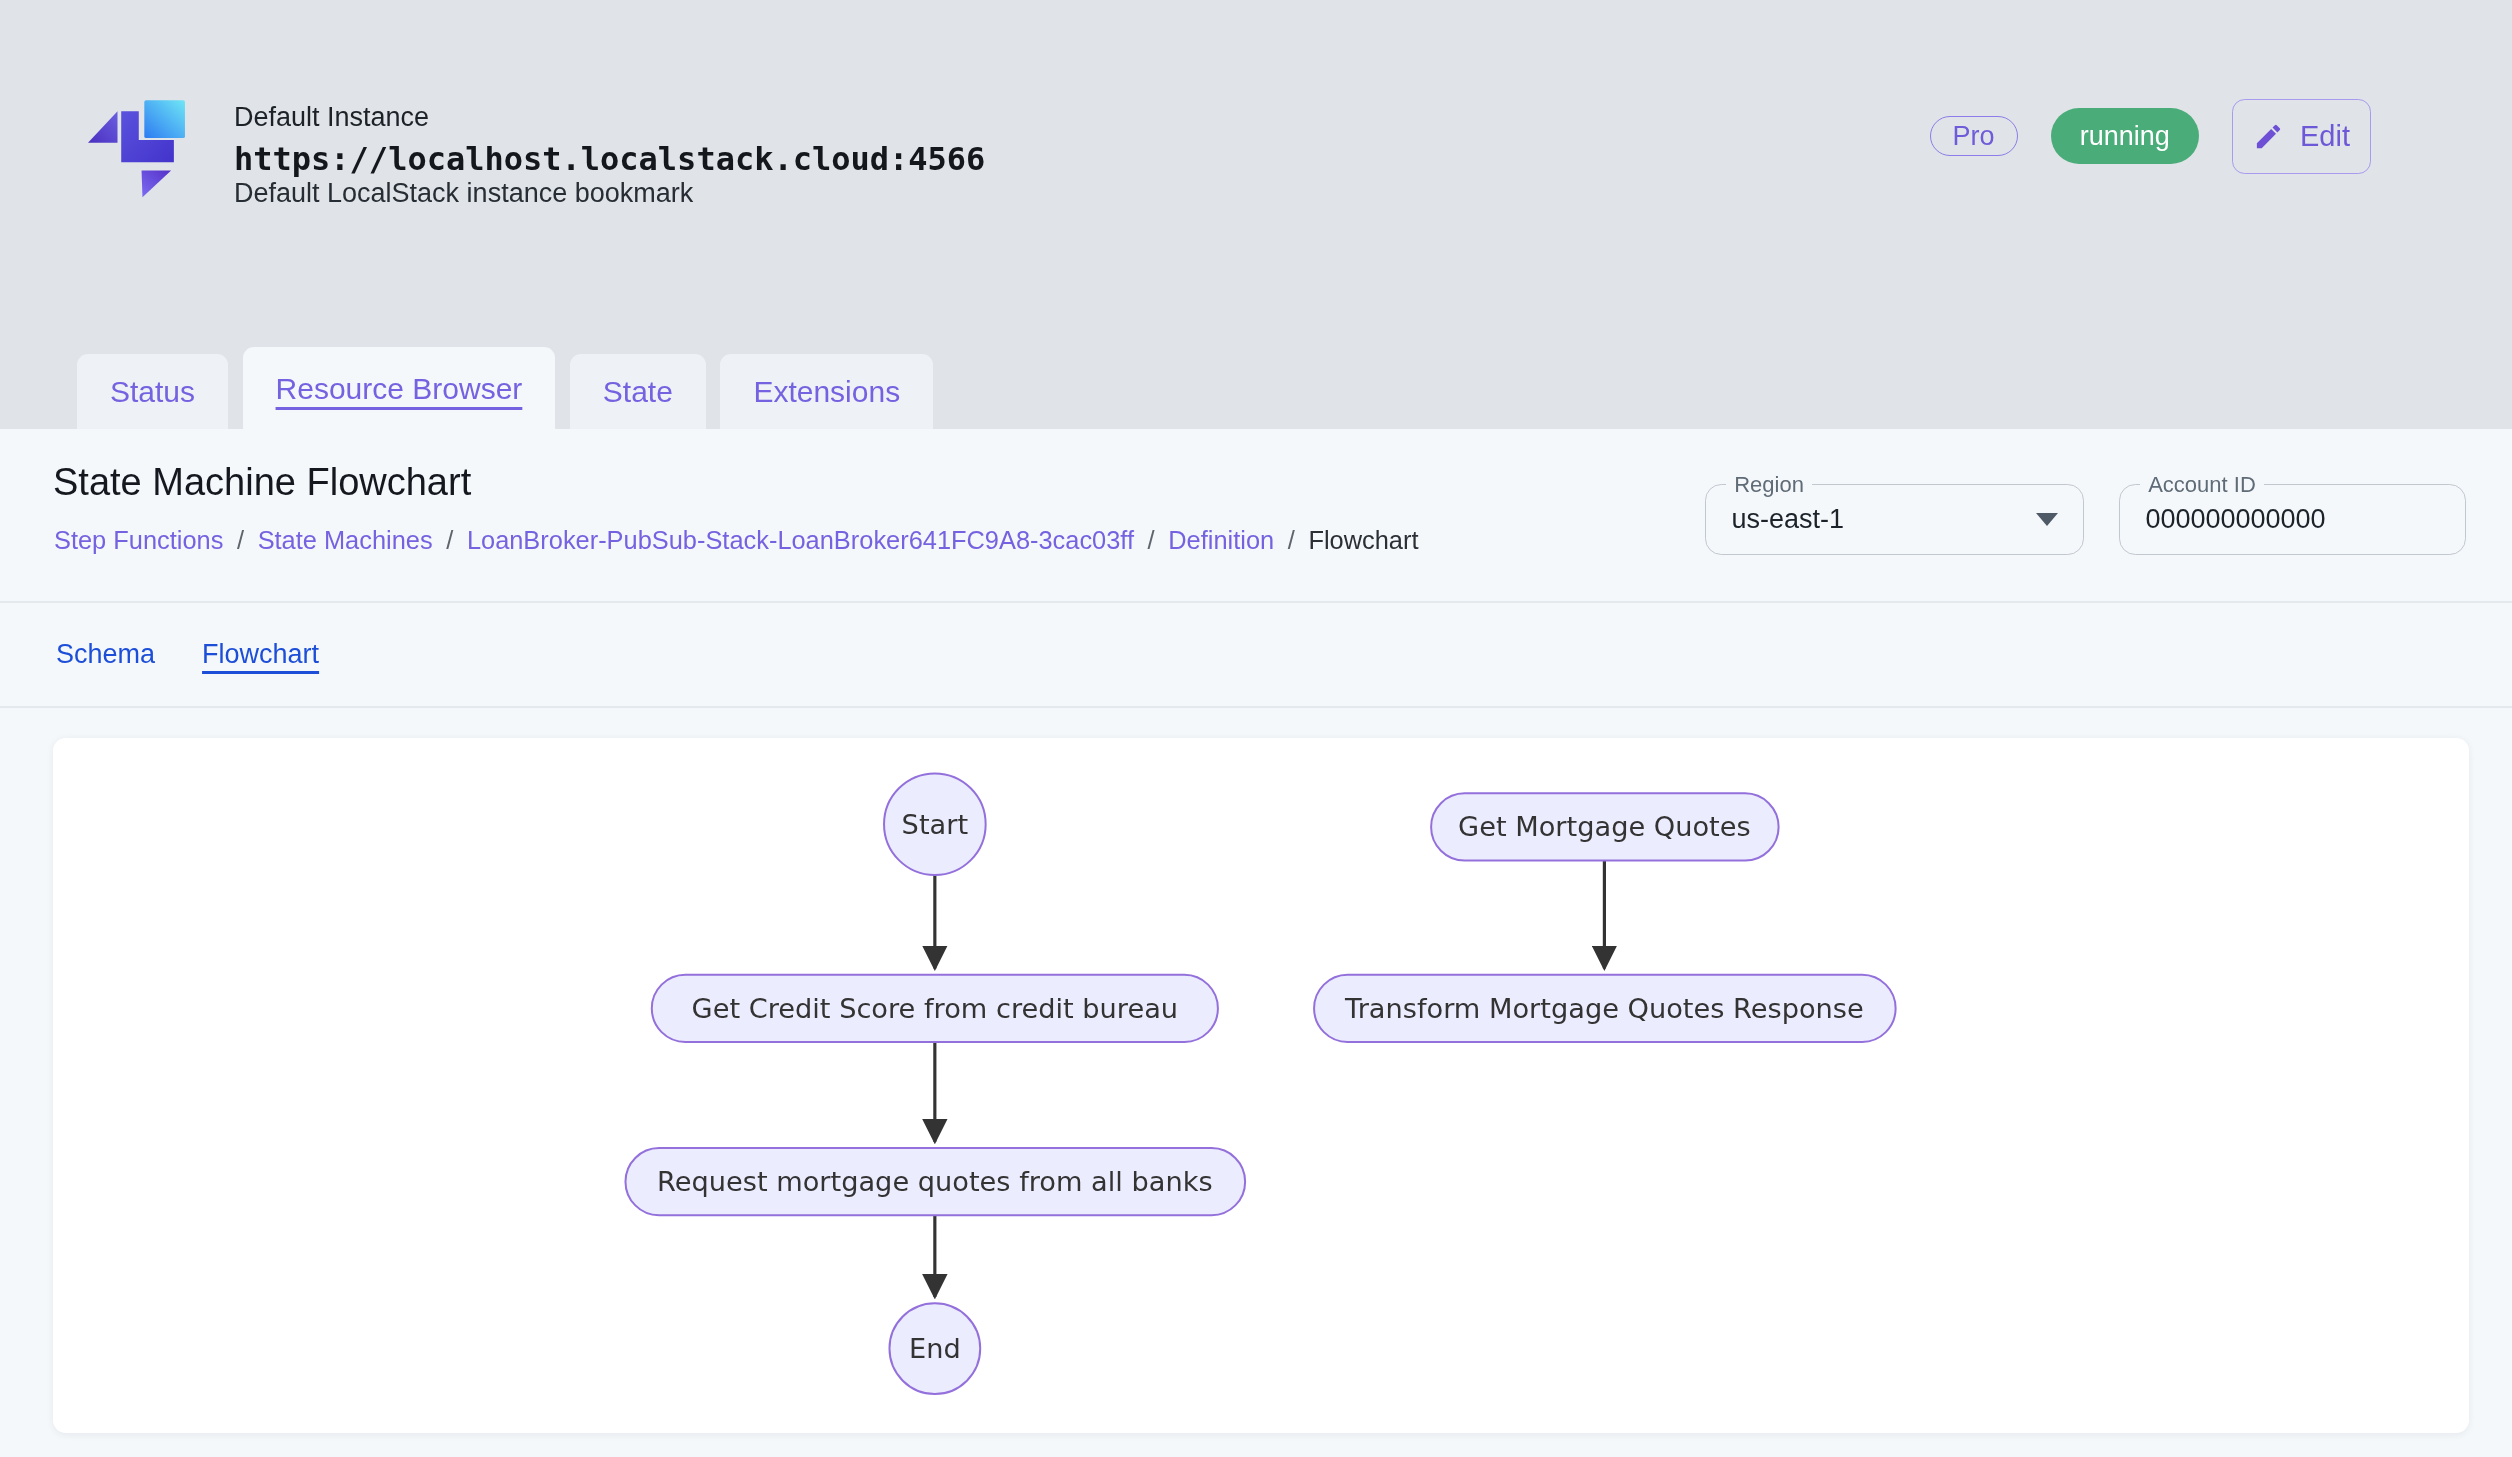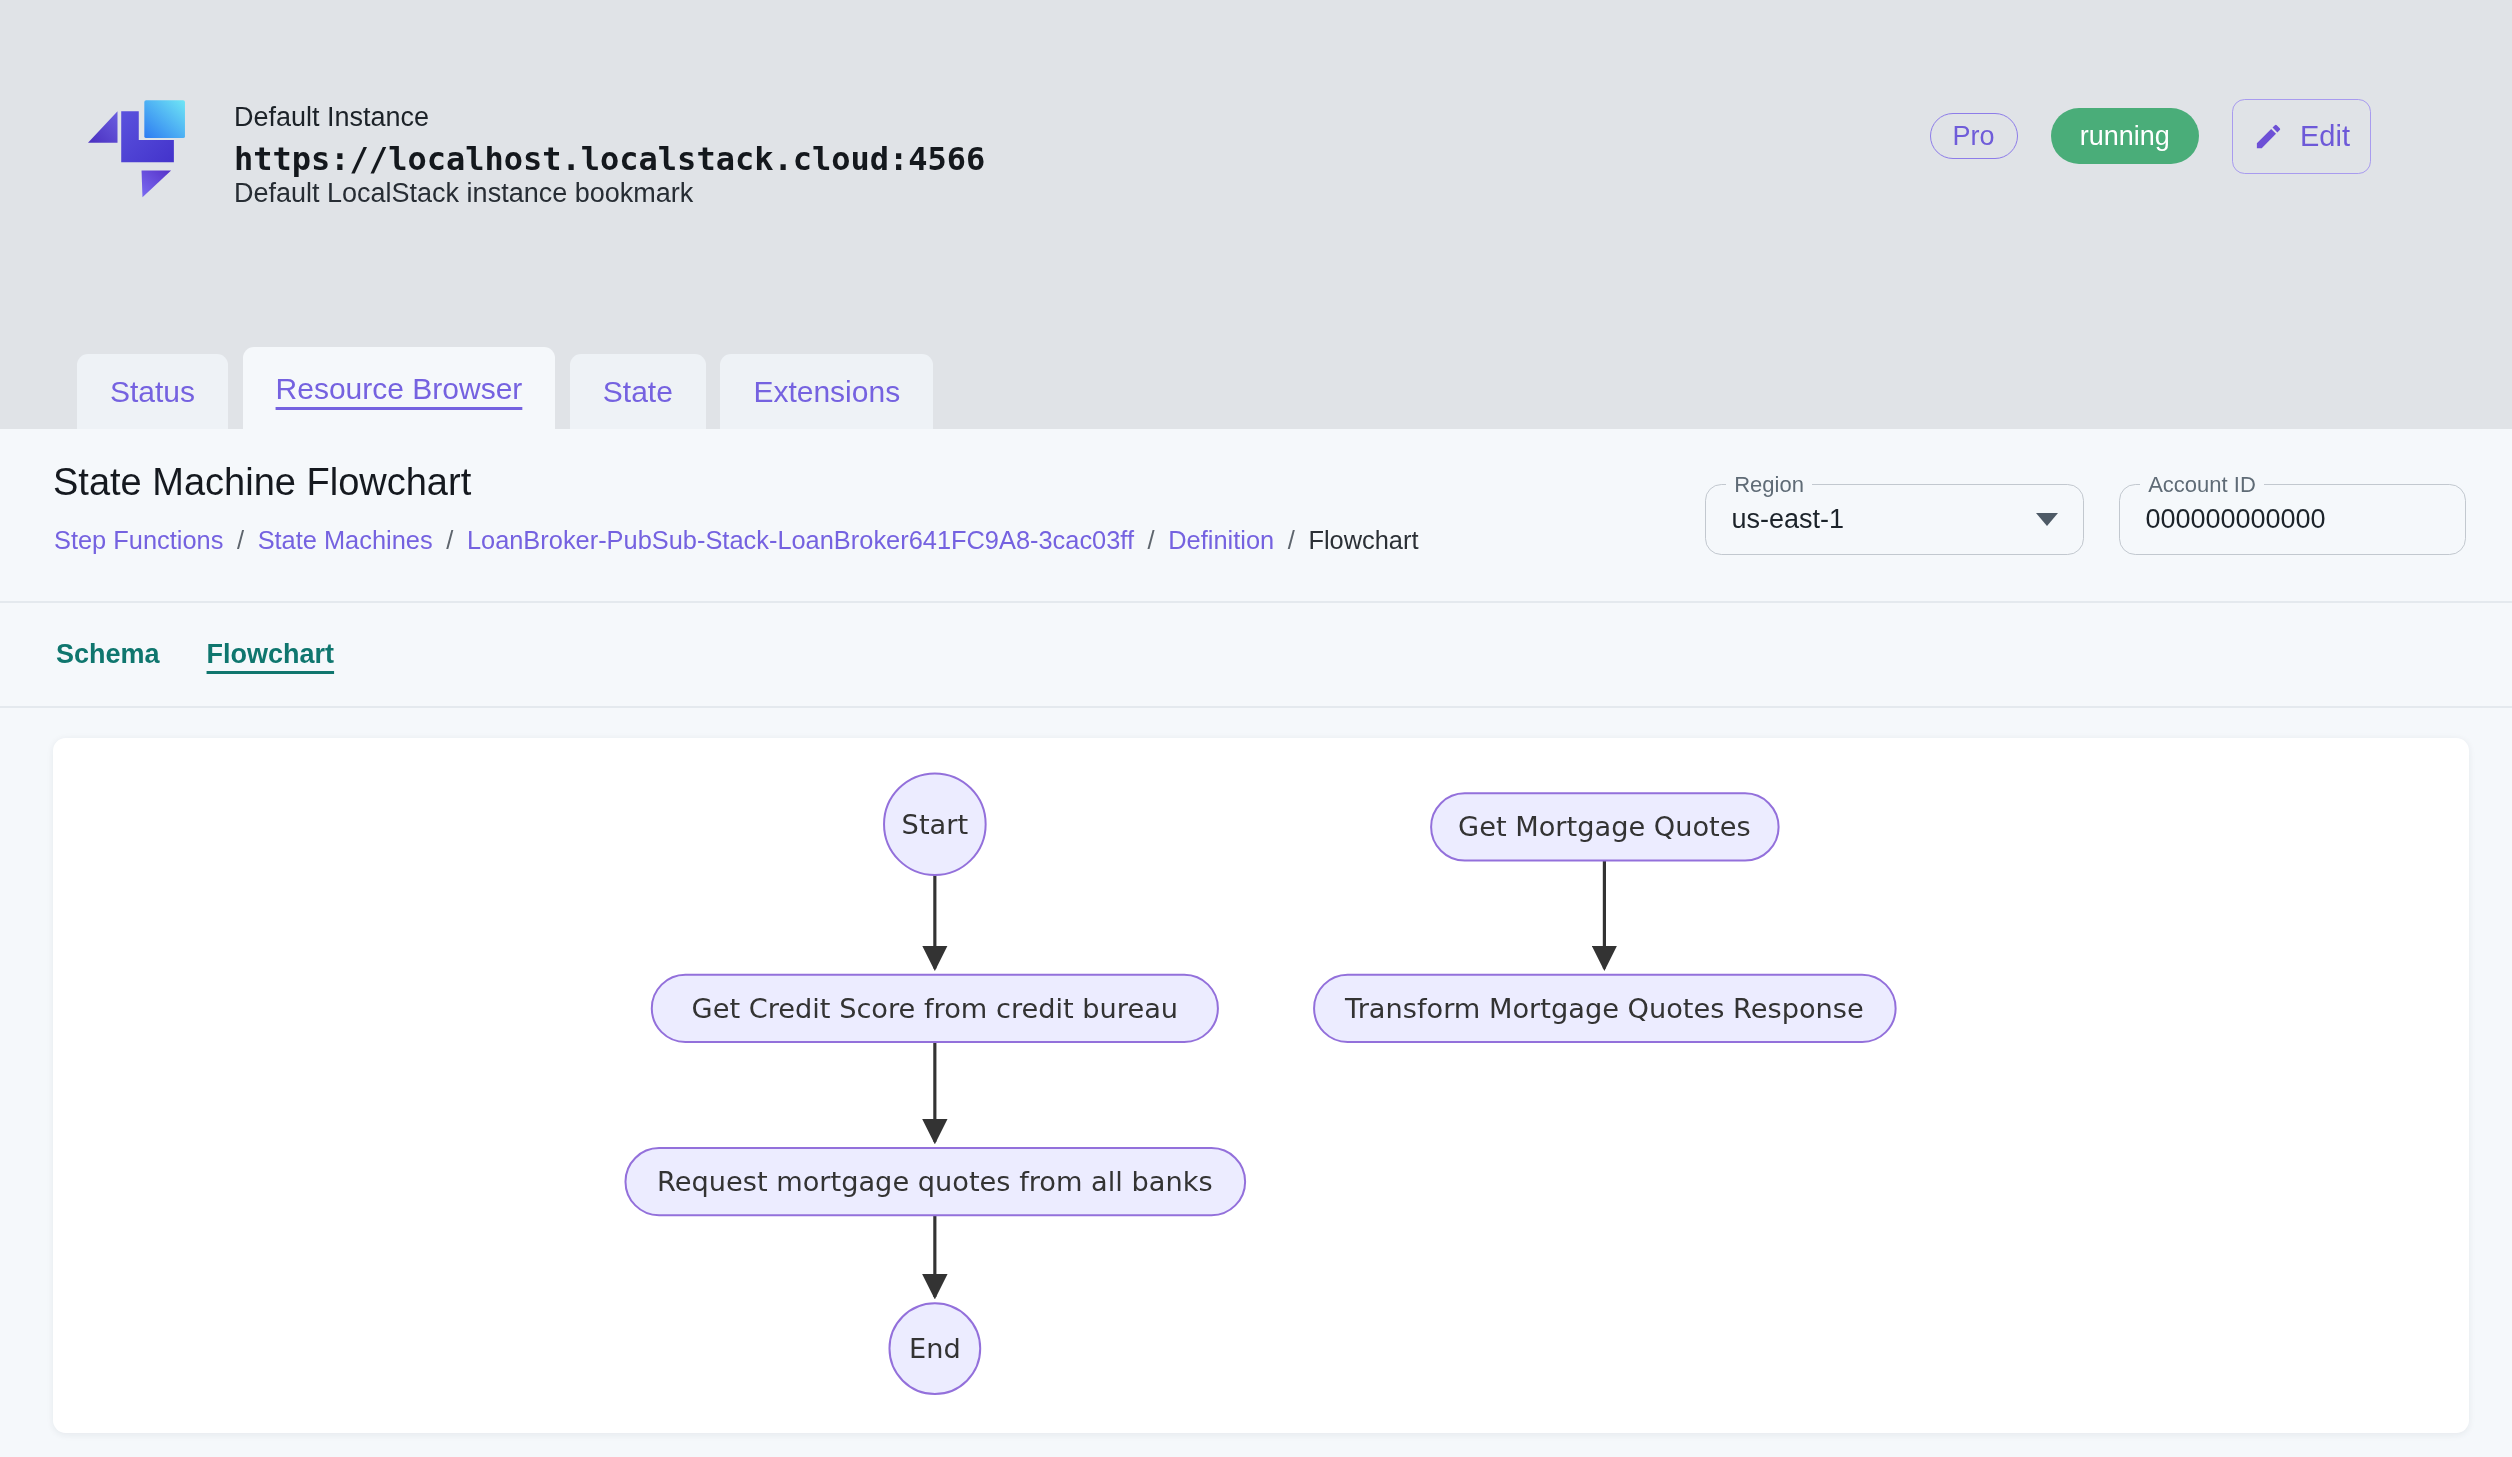--- a/index.html
+++ b/index.html
@@ -18,21 +18,21 @@
   .instance-url {
     font-family:"DejaVu Sans Mono", monospace;
     font-weight:bold; font-size:32px; color:#14181d; margin-top:7.3px;
   }
   .instance-desc { font-size:27px; color:#272d34; }
   .header-actions {
     position:absolute; right:141px; top:98px; height:76px;
     display:flex; align-items:center; gap:33px;
   }
   .chip-pro {
-    height:46px; min-width:85px; padding:0 22px; border-radius:29px;
+    height:40px; min-width:85px; padding:0 22px; border-radius:29px;
     border:1.8px solid #8d7ce9; color:#6f5cd9; font-size:27px;
     display:flex; align-items:center; justify-content:center; background:transparent;
   }
   .chip-running {
     height:56px; padding:0 29px; border-radius:28px;
     background:#4aad79; color:#ffffff; font-size:27px;
     display:flex; align-items:center; justify-content:center;
   }
   .btn-edit {
     height:75px; padding:0 20px; border-radius:12.7px;
@@ -85,21 +85,21 @@
     border-top:13.6px solid #4e5a66;
   }
   .divider { position:absolute; left:0; width:2512px; height:1.8px; background:#e4e9ee; }
   .divider-1 { top:601px; }
   .divider-2 { top:706px; }
   
   .subtabs {
     position:absolute; left:56px; top:602px; height:104px;
     display:flex; align-items:center; gap:47px; font-size:27px;
   }
-  .subtab { color:#0f766e; cursor:pointer;font-weight:bold; }
+  .subtab { color:#1d4ed8; cursor:pointer; }
   .subtab.active {
     text-decoration:underline; text-decoration-thickness:2.7px; text-underline-offset:8.2px;
   }
   
   .flow-card {
     position:absolute; left:53px; top:738px; width:2416px; height:695px;
     background:#ffffff; border-radius:12.7px;
     box-shadow:0 1.8px 7.3px rgba(25,39,60,0.07);
   }
   .flow-card svg { display:block; }

